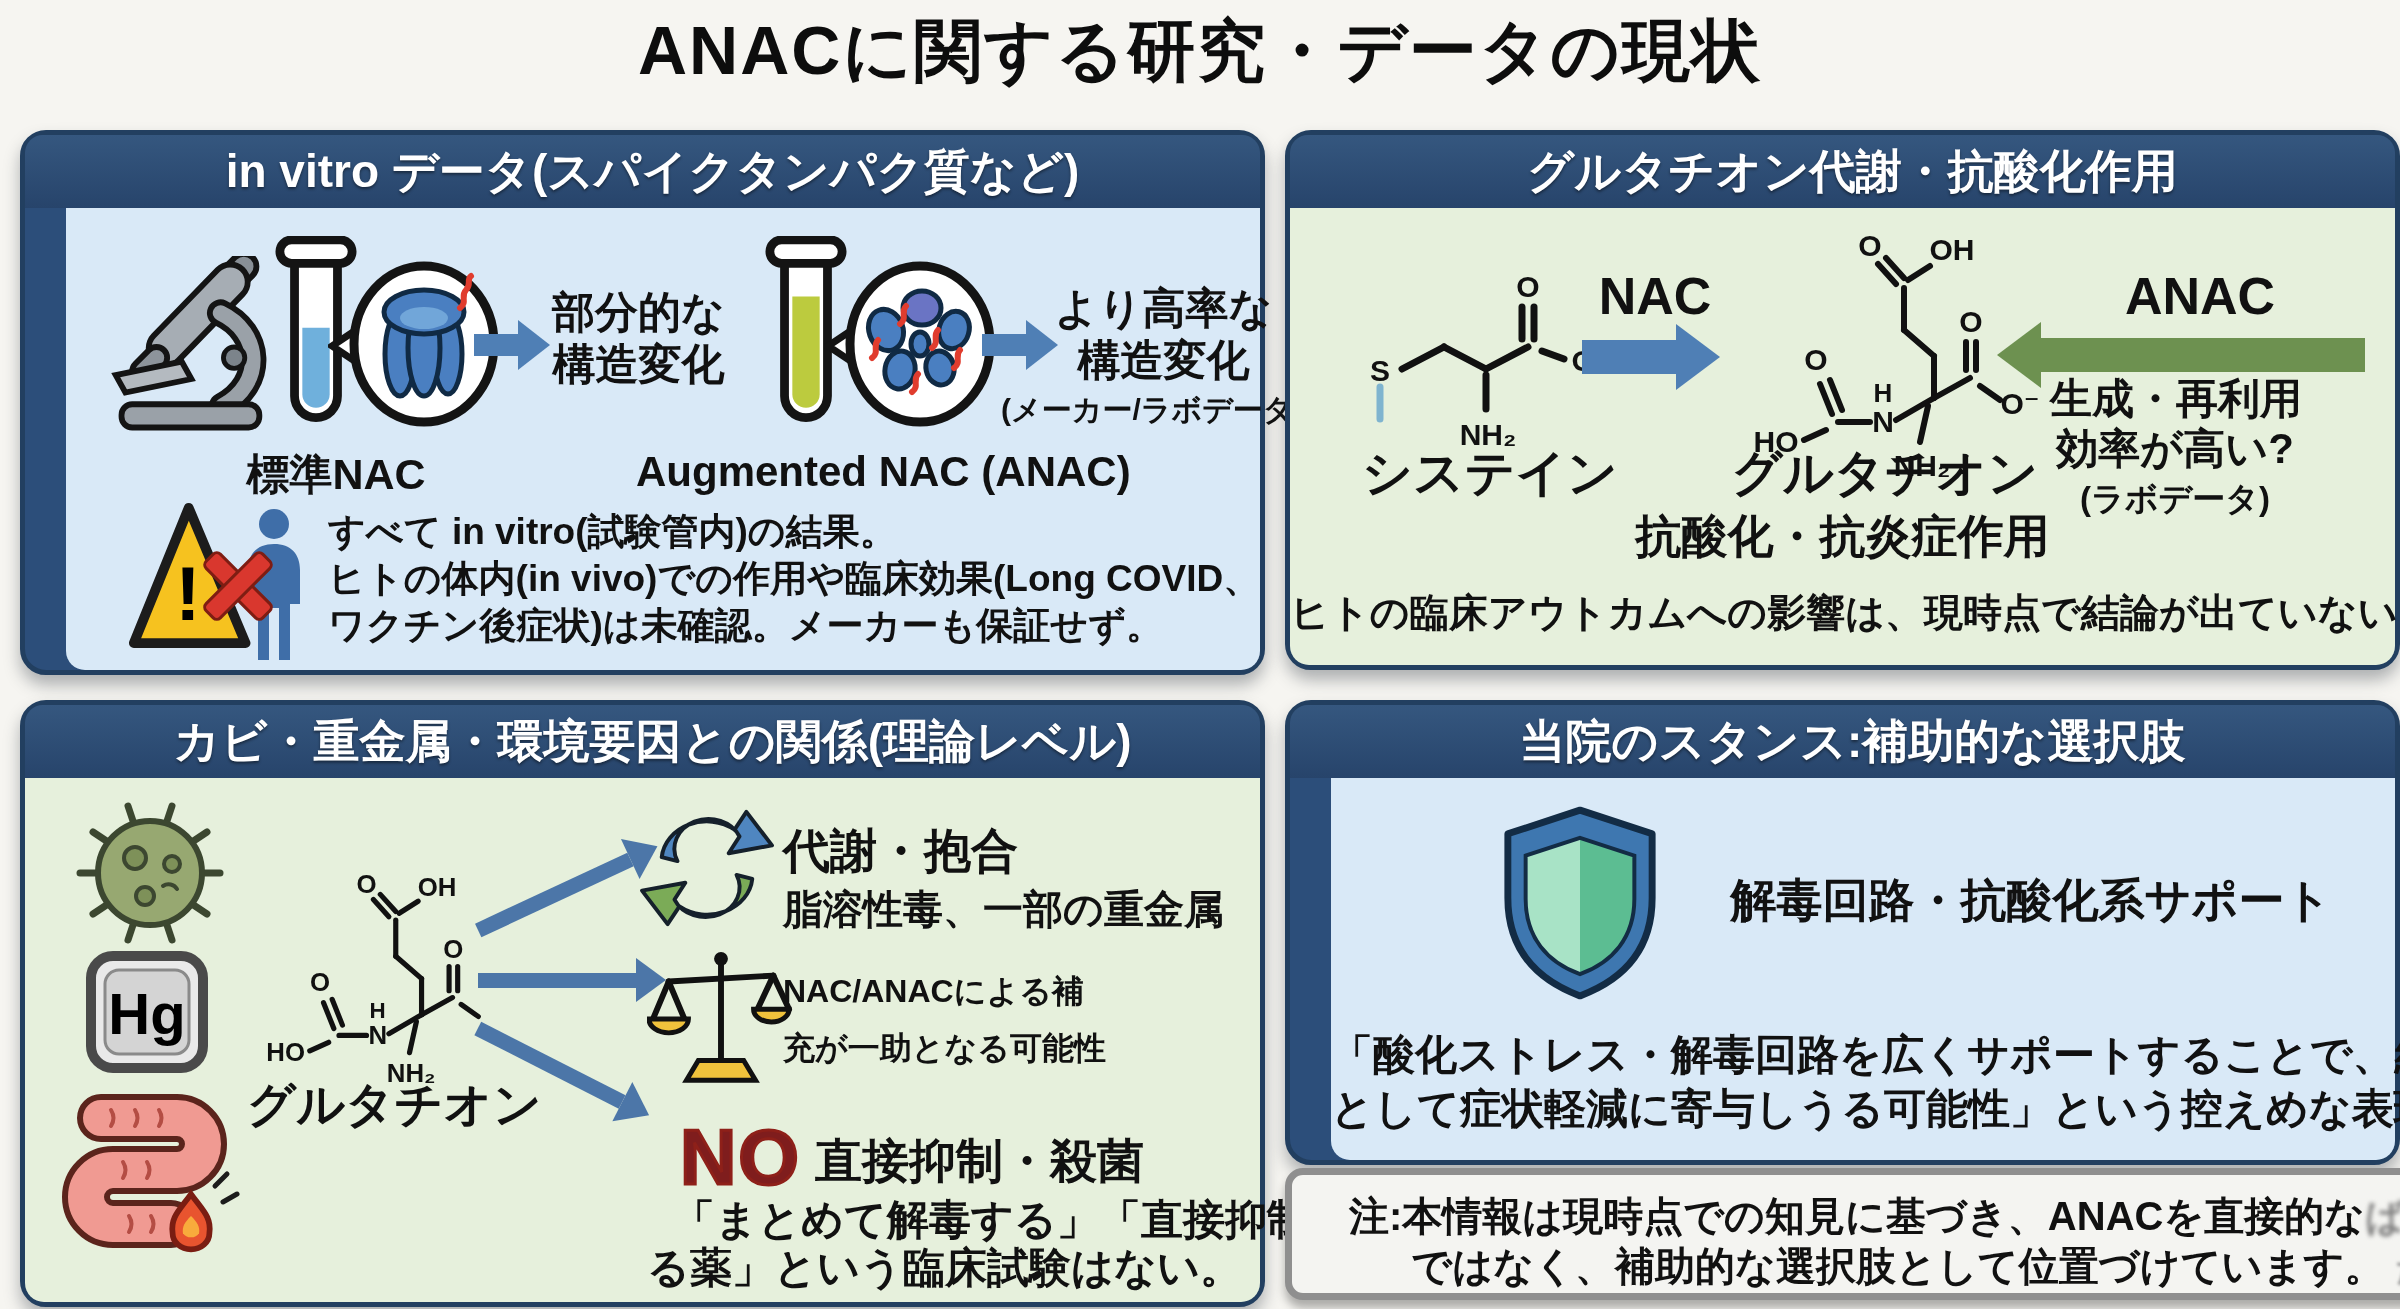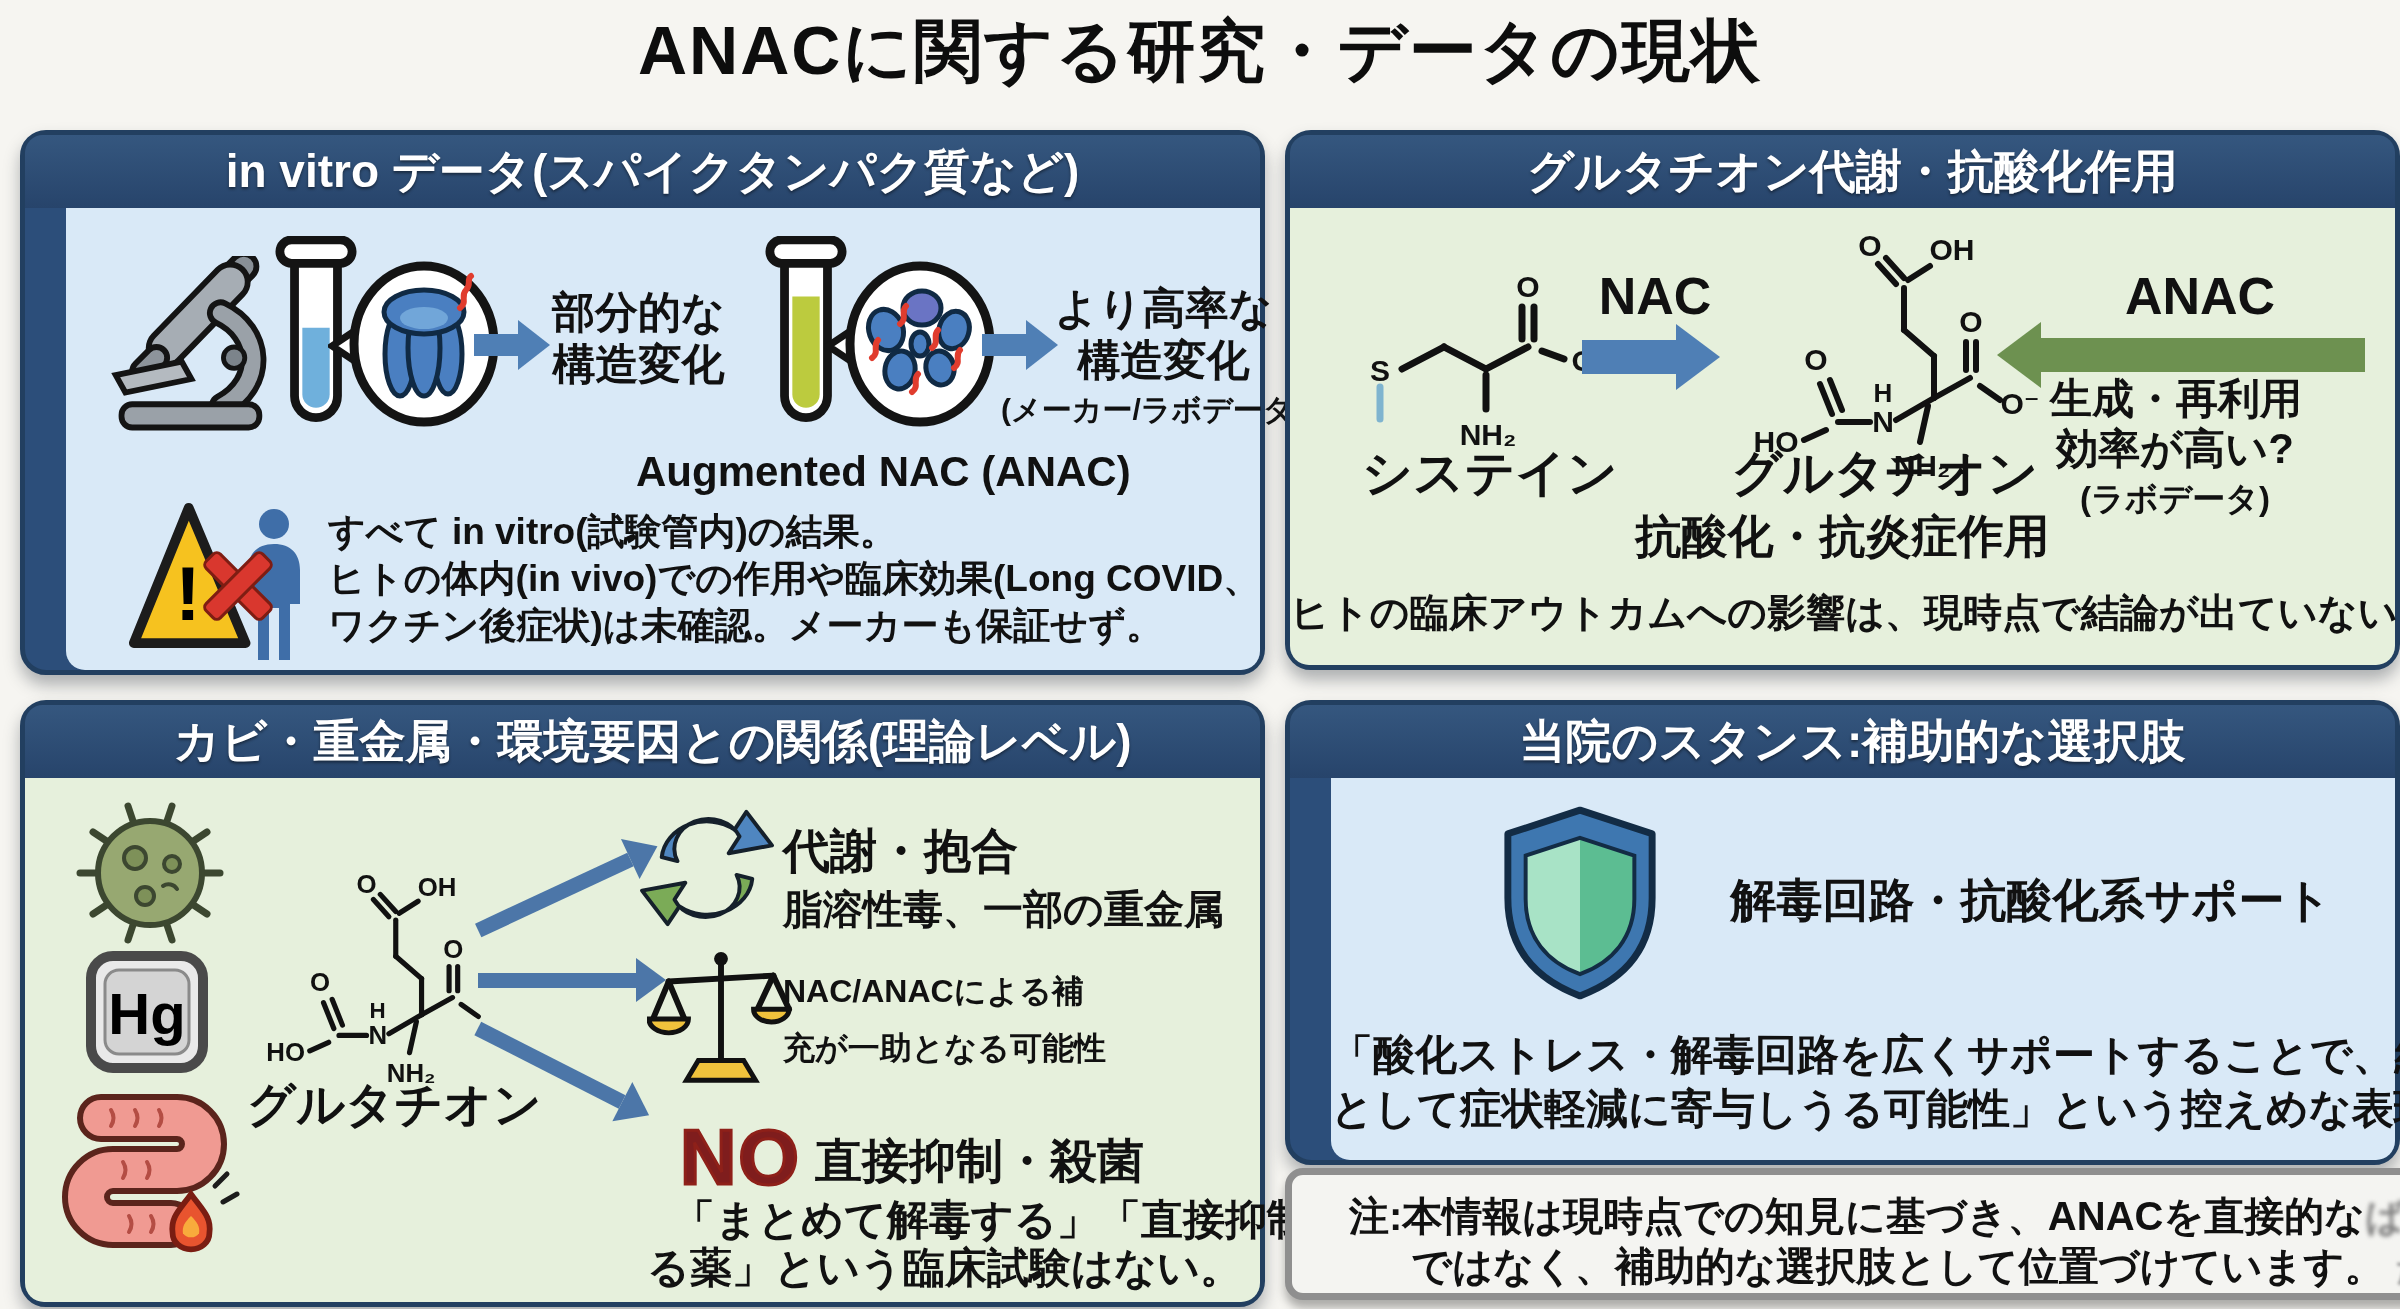--- a/index.html
+++ b/index.html
@@ -80,20 +80,21 @@
       <div class="arr" style="left:408px;top:112px;width:76px;">
         <div class="sh" style="height:22px;background:#4f7fb5;"></div>
         <div class="hd" style="border-width:25px 0 25px 32px;border-left-color:#4f7fb5;"></div>
       </div>
 
       <div class="abs ctr" style="left:480px;top:78px;width:185px;font-size:43px;line-height:52px;">
         <div>部分的な</div>
         <div>構造変化</div>
       </div>
 
+      <div class="abs ctr nowrap" style="left:155px;top:238px;width:230px;font-size:43px;">標準NAC</div>
 
       <svg class="abs" style="left:696px;top:28px;" width="88" height="205" viewBox="0 0 90 210">
         <path d="M23,26 V164 a22,22 0 0 0 44,0 V26 Z" fill="#ffffff" stroke="#141414" stroke-width="9"></path>
         <path d="M31,62 V162 a14,14 0 0 0 28,0 V62 Z" fill="#bccb3e"></path>
         <rect x="8" y="4" width="74" height="24" rx="12" fill="#ffffff" stroke="#141414" stroke-width="9"></rect>
       </svg>
 
       <svg class="abs" style="left:758px;top:52px;" width="172" height="170" viewBox="-12 0 172 170">
         <path d="M16,70 L-8,86 L16,102 Z" fill="#ffffff" stroke="#141414" stroke-width="7"></path>
         <ellipse cx="84" cy="84" rx="70" ry="78" fill="#ffffff" stroke="#141414" stroke-width="9"></ellipse>

